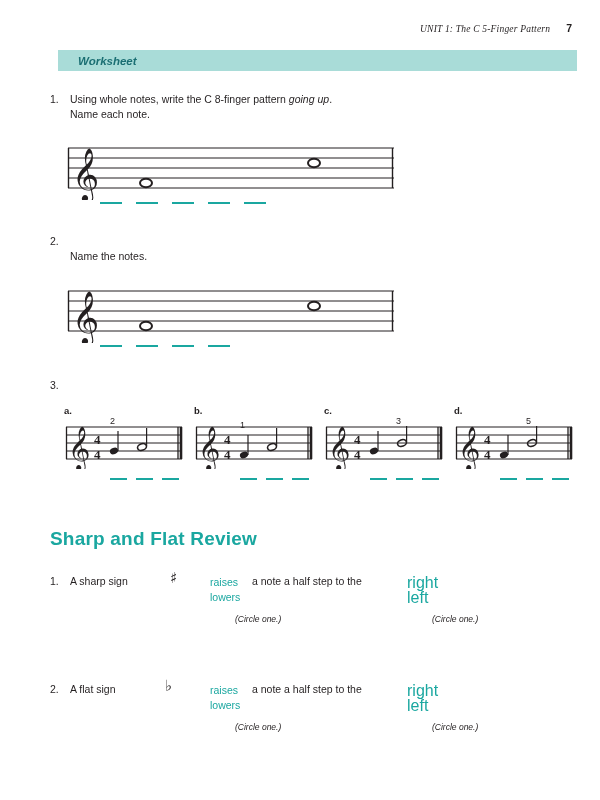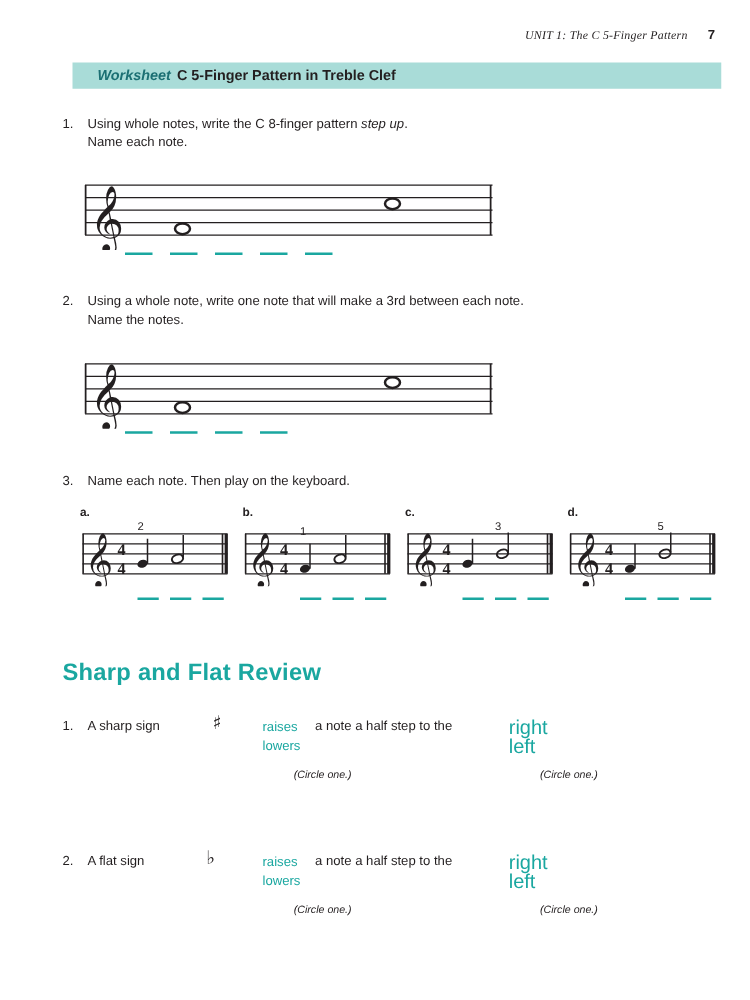--- a/index.html
+++ b/index.html
@@ -163,27 +163,26 @@
 
 <div class="page">
 
   <div class="header">
     <span class="header-title">UNIT 1: The C 5-Finger Pattern</span>
     <span class="header-page">7</span>
   </div>
 
   <div class="banner">
     <span class="banner-label">Worksheet</span>
-    <span class="banner-text">C 5-Finger Pattern in Treble Clef</span>
   </div>
 
   <div class="q" style="left:50px; top:92px; width:500px;">
     <div class="q-num">1.</div>
     <div class="q-body">
-      <span>Using whole notes, write the C 8-finger pattern </span><span class="ital">step up</span><span>.</span>
+      <span>Using whole notes, write the C 8-finger pattern </span><span class="ital">going up</span><span>.</span>
       <br>
       <span>Name each note.</span>
     </div>
   </div>
 
   <div class="staffwrap" style="left:66px; top:140px;">
     <svg class="staff-svg" width="330" height="60" viewBox="0 0 330 60">
       <g stroke="#231f20" stroke-width="1">
         <line x1="2" y1="8" x2="328" y2="8"></line>
         <line x1="2" y1="18" x2="328" y2="18"></line>
@@ -202,21 +201,20 @@
     <div class="blank" style="width:22px;"></div>
     <div class="blank" style="width:22px;"></div>
     <div class="blank" style="width:22px;"></div>
     <div class="blank" style="width:22px;"></div>
     <div class="blank" style="width:22px;"></div>
   </div>
 
   <div class="q" style="left:50px; top:234px; width:500px;">
     <div class="q-num">2.</div>
     <div class="q-body">
-      <span>Using a whole note, write one note that will make a 3rd between each note.</span>
       <br>
       <span>Name the notes.</span>
     </div>
   </div>
 
   <div class="staffwrap" style="left:66px; top:283px;">
     <svg class="staff-svg" width="330" height="60" viewBox="0 0 330 60">
       <g stroke="#231f20" stroke-width="1">
         <line x1="2" y1="8" x2="328" y2="8"></line>
         <line x1="2" y1="18" x2="328" y2="18"></line>
@@ -233,23 +231,20 @@
   </div>
   <div class="blanks" style="left:100px; top:345px; gap:14px;">
     <div class="blank" style="width:22px;"></div>
     <div class="blank" style="width:22px;"></div>
     <div class="blank" style="width:22px;"></div>
     <div class="blank" style="width:22px;"></div>
   </div>
 
   <div class="q" style="left:50px; top:378px; width:500px;">
     <div class="q-num">3.</div>
-    <div class="q-body">
-      <span>Name each note.  Then play on the keyboard.</span>
-    </div>
   </div>
 
   <div class="label-abcd" style="left:64px; top:405px;">a.</div>
   <div class="staffwrap" style="left:64px; top:417px;">
     <svg class="staff-svg" width="120" height="52" viewBox="0 0 120 52">
       <g stroke="#231f20" stroke-width="1">
         <line x1="2" y1="10" x2="118" y2="10"></line>
         <line x1="2" y1="18" x2="118" y2="18"></line>
         <line x1="2" y1="26" x2="118" y2="26"></line>
         <line x1="2" y1="34" x2="118" y2="34"></line>

